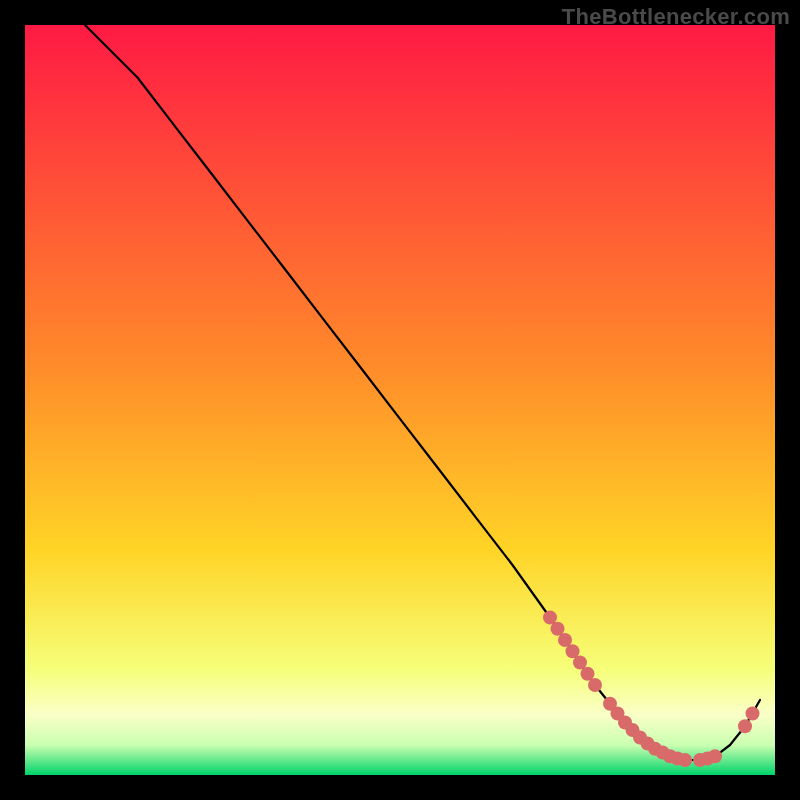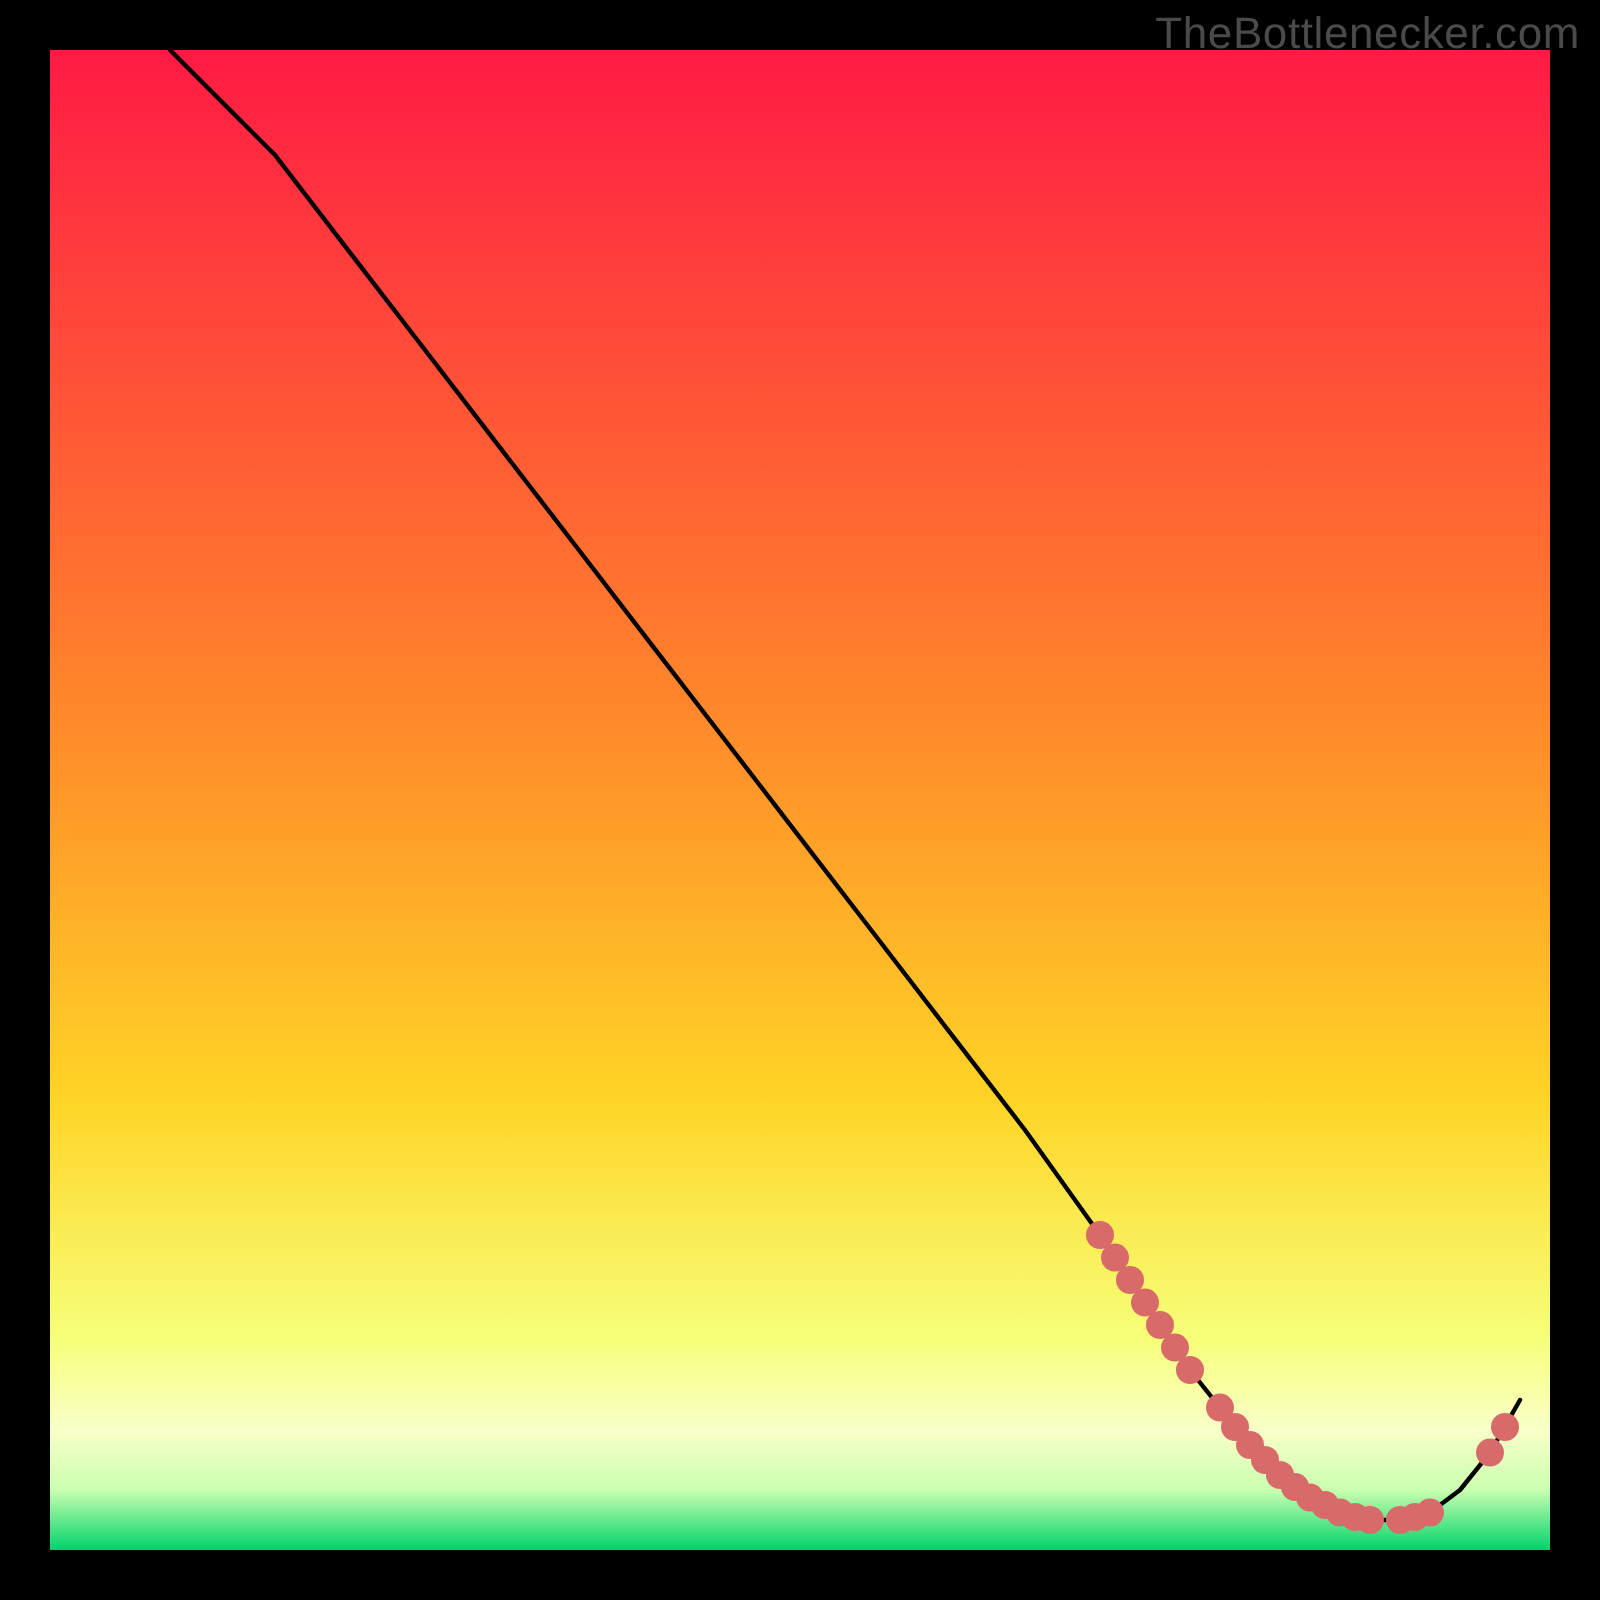--- a/index.html
+++ b/index.html
@@ -15,21 +15,21 @@
     position: relative;
     width: 800px;
     height: 800px;
   }
   .watermark {
     position: absolute;
     top: 4px;
     right: 10px;
     color: #4a4a4a;
     font-size: 22px;
-    font-weight: 400;
+    font-weight: 700;
     letter-spacing: 0.3px;
     z-index: 3;
   }
   svg.plot {
     position: absolute;
     top: 0;
     left: 0;
     width: 800px;
     height: 800px;
   }

